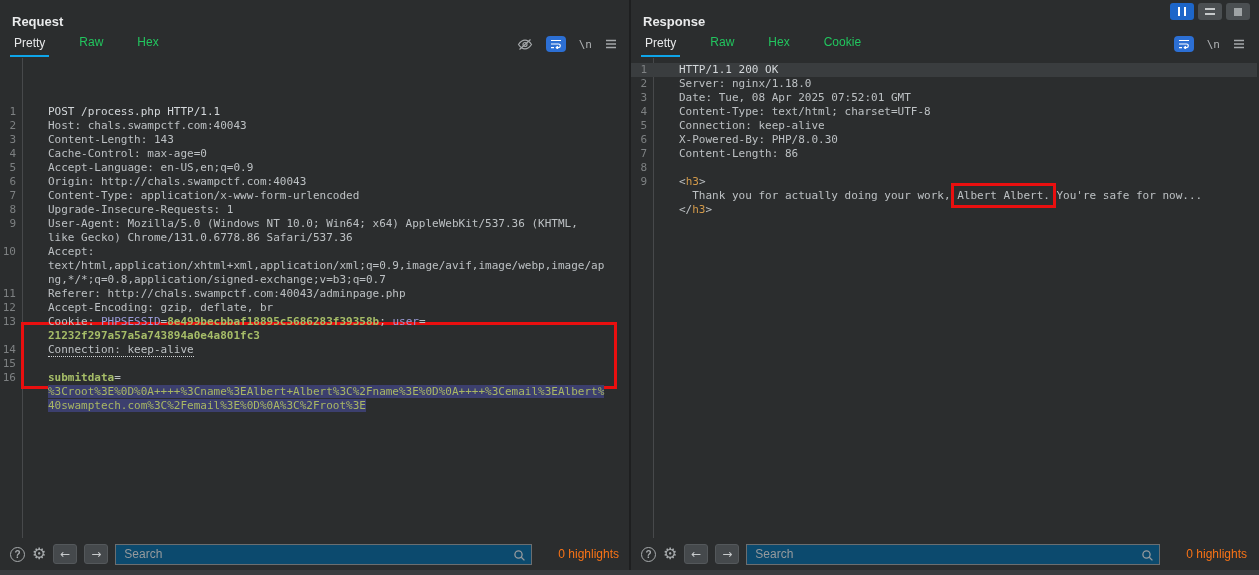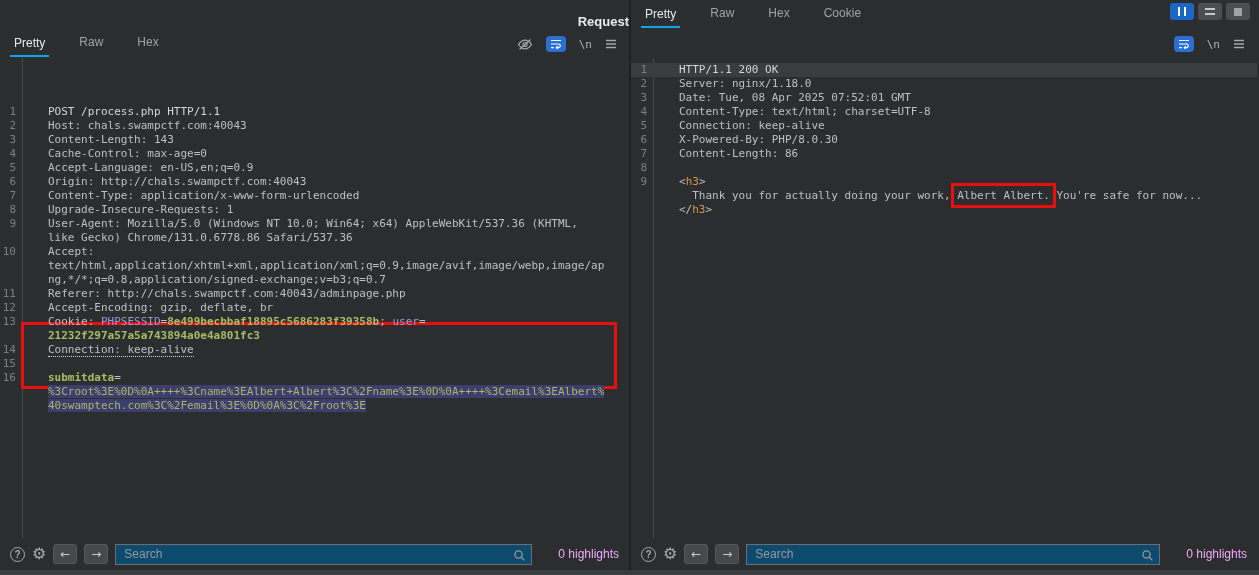--- a/index.html
+++ b/index.html
@@ -5,24 +5,24 @@
   * { margin:0; padding:0; box-sizing:border-box; }
   html,body { width:1259px; height:575px; overflow:hidden; background:#2b2d2e;
               font-family:"Liberation Sans", sans-serif; }
   .app { display:flex; height:570px; position:relative; }
   .bottom-strip { height:5px; background:#3a3d40; }
 
   .panel { display:flex; flex-direction:column; background:#2b2d2e; }
   .panel.left  { width:629px; }
   .panel.right { width:628px; border-left:2px solid #1e1f20; }
 
-  .panel-header { height:58px; position:relative; flex-shrink:0;text-align:right; }
+  .panel-header { height:58px; position:relative; flex-shrink:0; }
   .panel-title { font-size:13px; font-weight:bold; color:#e9eaeb; padding:14px 0 0 12px; }
   .tab-row { display:flex; align-items:flex-end; margin-top:5px; height:23px; padding-left:10px; }
-  .tab { font-size:12px; color:#a3a3a3; padding:3px 4px 5px; margin-right:26px; cursor:pointer; border-bottom:3px solid transparent; }
+  .tab { font-size:12px; color:#22c55e; padding:3px 4px 5px; margin-right:26px; cursor:pointer; border-bottom:3px solid transparent; }
   .tab.active { color:#e8e9ea; border-bottom:2px solid #0ea5e9; }
 
   .header-icons { position:absolute; right:12px; bottom:6px; display:flex; align-items:center; gap:13px; }
   .hicon { color:#a5a8aa; display:flex; align-items:center; }
   .wrap-btn { width:20px; height:16px; background:#2c6fd4; border-radius:4px;
               display:flex; align-items:center; justify-content:center; }
   .nl-icon { font-family:"DejaVu Sans Mono", monospace; font-size:11px; color:#b0b3b5; }
 
   .editor { position:relative; flex:1; overflow:hidden; padding-top:5px;
             font-family:"DejaVu Sans Mono", monospace; font-size:11px; line-height:14px;
@@ -48,21 +48,21 @@
                color:#a7abad; font-size:10px; font-weight:bold; display:flex; align-items:center; justify-content:center; cursor:pointer; }
   .gear-icon { font-size:16px; color:#a7abad; line-height:1; cursor:pointer; }
   .nav-btn { width:24px; height:20px; background:#45494c; border:1px solid #54585b; border-radius:3px;
              color:#c8cbcd; font-size:12px; display:flex; align-items:center; justify-content:center; cursor:pointer;
              font-family:"DejaVu Sans", sans-serif; }
   .searchwrap { flex:1; position:relative; display:flex; }
   .search { width:100%; height:21px; background:#0c4a6e; border:1px solid #6b6e70; color:#d0d3d5;
             font-size:12px; padding:0 24px 0 8px; outline:none; }
   .search::placeholder { color:#969a9d; }
   .mag { position:absolute; right:6px; top:4px; }
-  .highlights { width:80px; text-align:right; color:#f0abfc; font-size:12px; flex-shrink:0; }
+  .highlights { width:80px; text-align:right; color:#f97316; font-size:12px; flex-shrink:0; }
 
   .window-controls { position:absolute; top:3px; right:9px; display:flex; gap:4px; z-index:5; }
   .wc-btn { width:24px; height:17px; border-radius:3px; background:#4b4f52; display:flex; align-items:center; justify-content:center; cursor:pointer; }
   .wc-btn.blue { background:#1d66c9; }
   .pause-glyph { width:8px; height:9px; border-left:2.5px solid #fff; border-right:2.5px solid #fff; }
   .lines-glyph { width:10px; height:7px; border-top:2px solid #c5c8ca; border-bottom:2px solid #c5c8ca; }
   .stop-glyph { width:8px; height:8px; background:#9fa3a5; }
 </style>
 </head>
 <body>
@@ -127,20 +127,21 @@
               <line x1="8.3" y1="8.3" x2="11.4" y2="11.4" stroke="#969a9d" stroke-width="1.3"></line>
             </svg>
         </span>
       </div>
       <div class="highlights">0 highlights</div>
     </div>
   </div>
 
   <div class="panel right">
     <div class="panel-header">
+      <div class="panel-title">Response</div>
       <div class="tab-row">
           <div class="tab active">Pretty</div>
           <div class="tab">Raw</div>
           <div class="tab">Hex</div>
           <div class="tab">Cookie</div>
         </div>
       <div class="header-icons">
         <span class="wrap-btn">
           <svg width="12" height="10" viewBox="0 0 12 10">
               <path d="M1 1.5h10M1 5h7.5a1.8 1.8 0 0 1 0 3.6H6.5M1 8.6h3" fill="none" stroke="#fff" stroke-width="1.2"></path>

